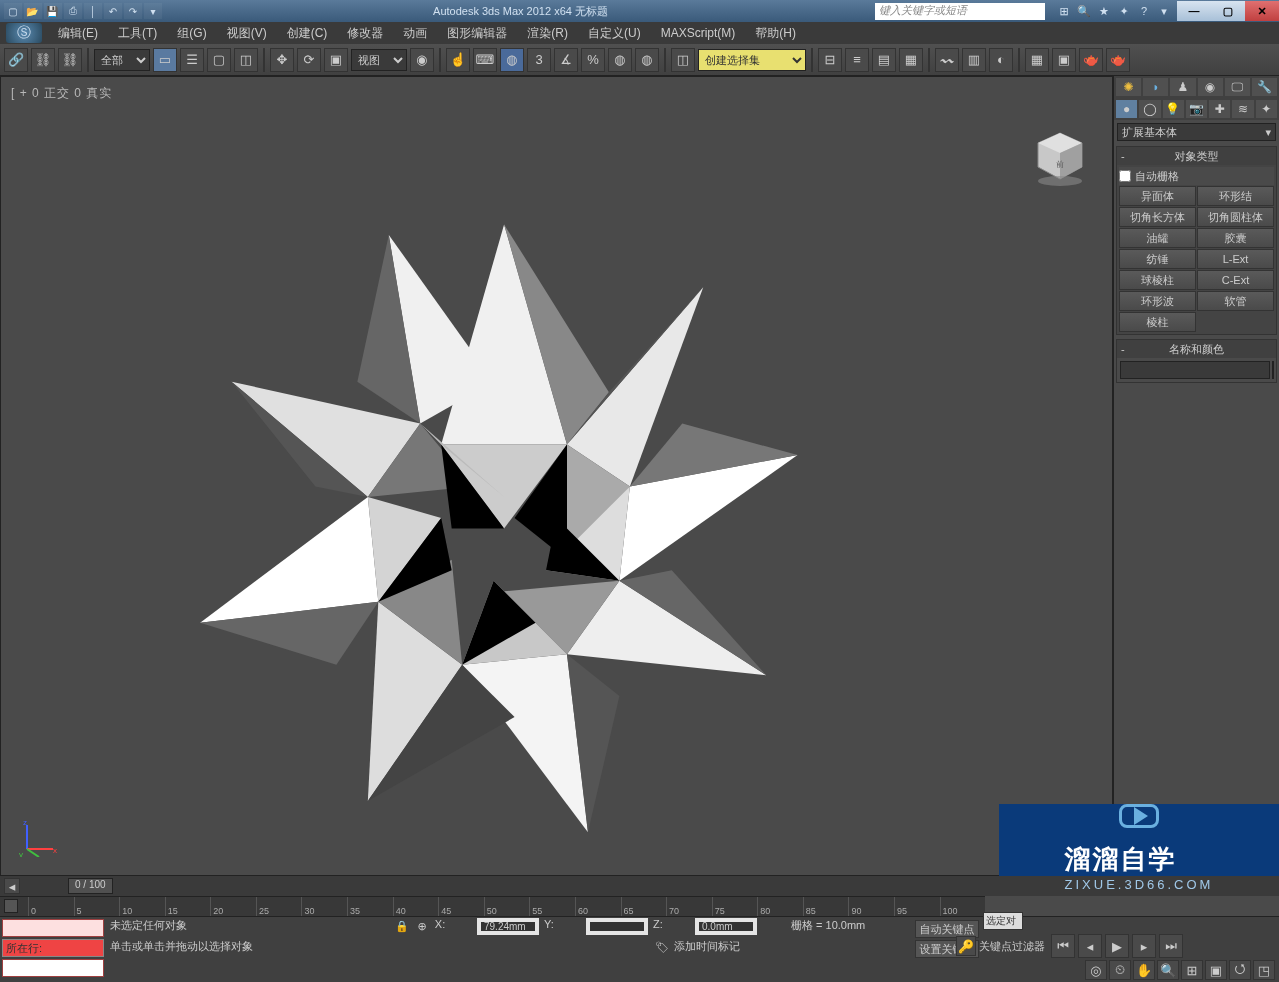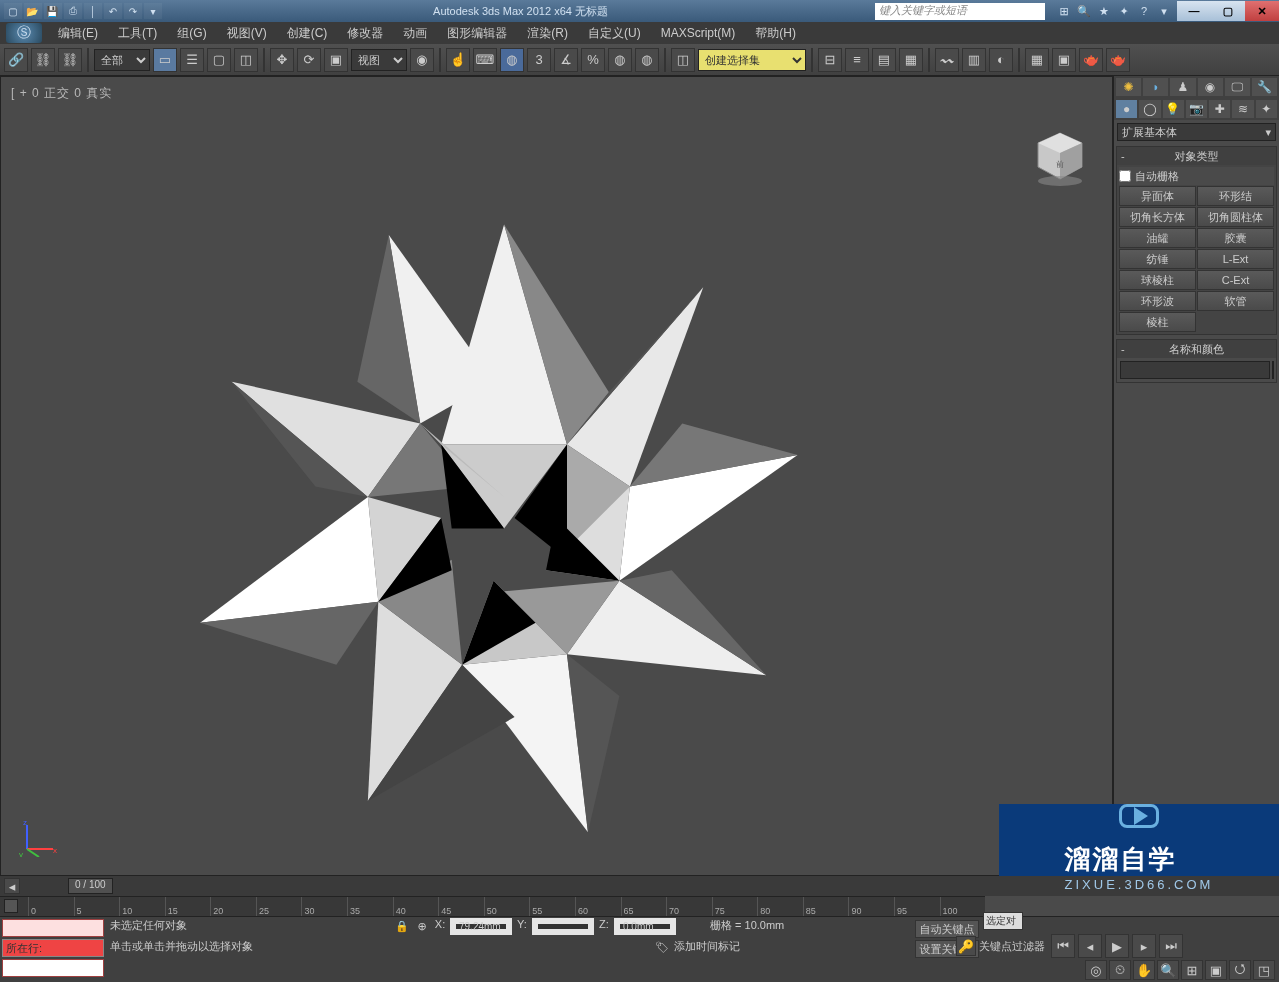--- a/index.html
+++ b/index.html
@@ -69,21 +69,21 @@
 .track-bar .mini-btn { position:absolute; left:4px; top:2px; width:14px; height:14px; background:#555; border:1px solid #222;}
 .track-ruler { position:absolute; left:28px; right:0; top:0; bottom:0; display:flex; color:#aaa; font-size:9px; align-items:flex-end; overflow:hidden;}
 .track-ruler span { flex:1; border-left:1px solid #555; padding-left:2px; height:100%; display:flex; align-items:flex-end;}
 
 .status-bar { position:absolute; bottom:0; left:0; right:0; height:66px; background:#404040; border-top:1px solid #222; display:flex;}
 .status-left { width:106px; padding:2px; display:flex; flex-direction:column; gap:2px;}
 .mx-input { height:18px; background:#fde0e0; border:1px solid #a04040; font-size:11px; padding:0 3px;}
 .mx-label { height:18px; background:#ef4444; border:1px solid #888; font-size:11px; padding:0 3px; display:flex; align-items:center; color:#333;}
 .status-mid { flex:1; display:flex; flex-direction:column; padding:1px 0;}
 .status-row { height:21px; display:flex; align-items:flex-start; gap:4px; padding:0 4px; color:#ccc; font-size:11px;}
-.status-field { height:17px; background:#333; border:6px solid #e5e5e5; padding:0 3px; font-size:10px; display:flex;align-items:center; min-width:62px;}
+.status-field { height:17px; background:#333; border:4px solid #e5e5e5; padding:0 3px; font-size:10px; display:flex;align-items:center; min-width:62px;margin-left:27px;}
 .coord-label { width:12px; text-align:center;}
 .lock-ico { width:16px; height:16px; display:flex;align-items:center;justify-content:center;}
 .auto-key { position:absolute; bottom:44px; right:300px; width:64px; height:18px; background:#555; border:1px solid #333; color:#ccc; font-size:11px; display:flex;align-items:center;justify-content:center;}
 .set-key { position:absolute; bottom:24px; right:300px; width:64px; height:18px; background:#555; border:1px solid #333; color:#ccc; font-size:11px; display:flex;align-items:center;justify-content:center;}
 .sel-list { position:absolute; bottom:52px; right:256px; width:40px; height:18px; background:#ddd; border:1px solid #333; font-size:10px; display:flex;align-items:center; color:#333; padding:0 2px; overflow:hidden;}
 .key-ico-row { position:absolute; bottom:24px; right:96px; display:flex; gap:3px; align-items:center;}
 .key-ico-row .klabel { color:#ccc; font-size:11px; margin-right:3px;}
 .nav-cube-row { position:absolute; bottom:2px; right:4px; display:flex; gap:2px;}
 .nav-cube-row .tool-btn { width:22px; height:20px;}
 

